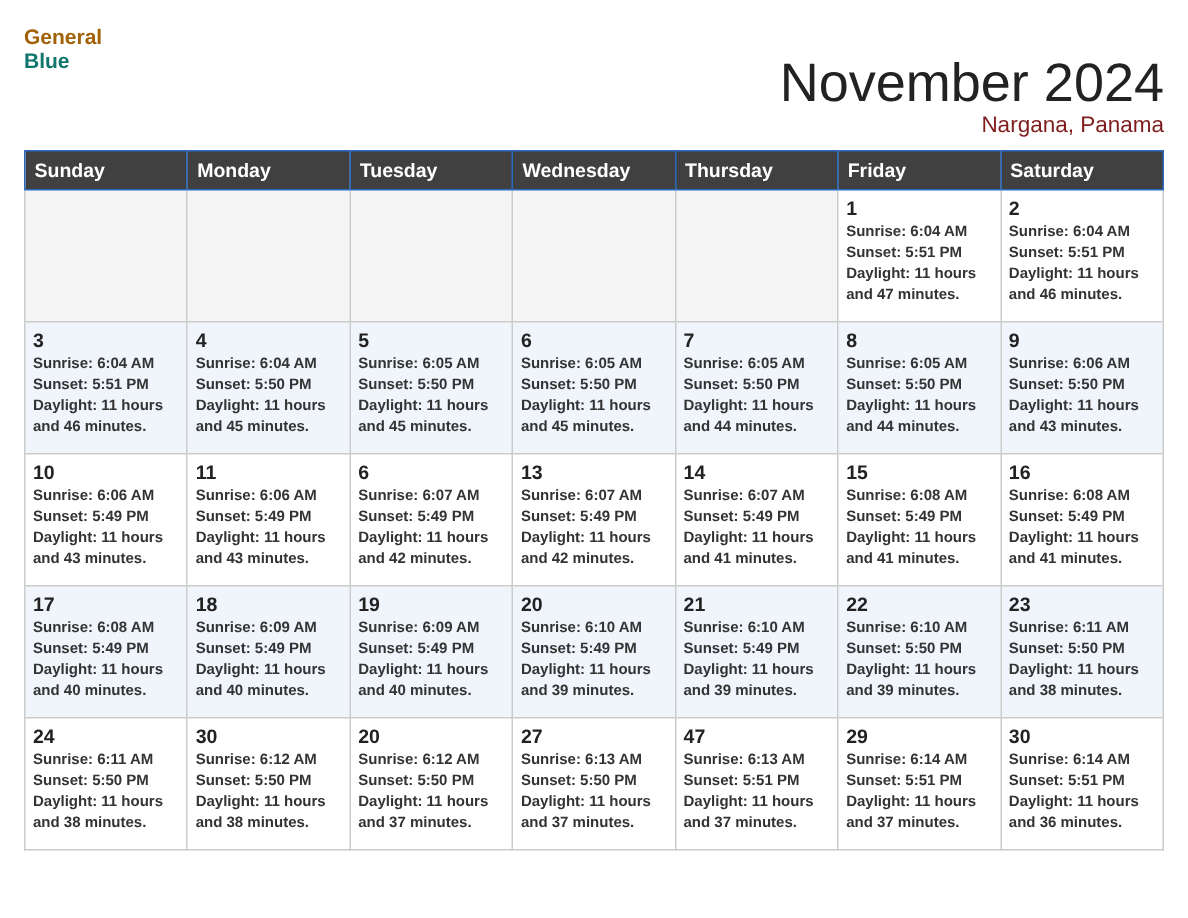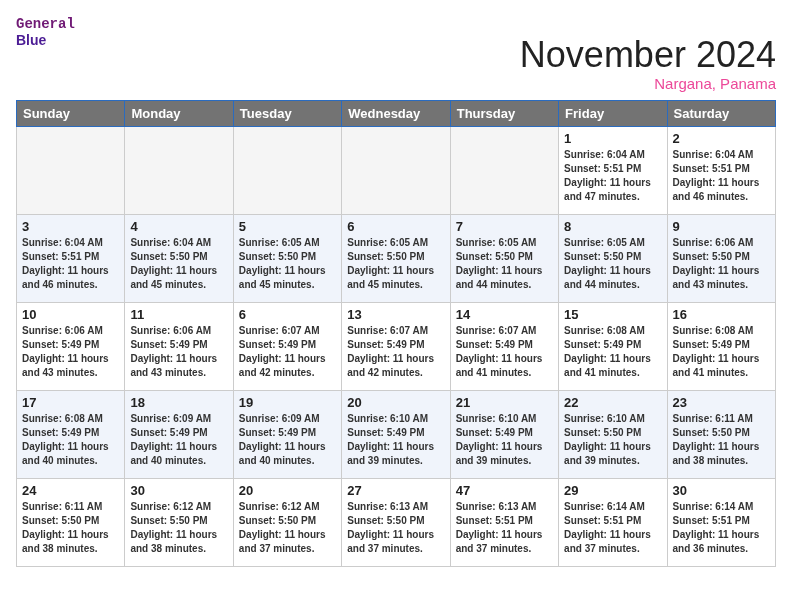--- a/index.html
+++ b/index.html
@@ -26,29 +26,29 @@
     }
     .month-title {
       font-size: 36px;
       font-weight: normal;
       color: #222;
       line-height: 1.1;
       margin-top: 19px;
     }
     .subtitle {
       font-size: 15px;
-      color: #ec4899;
+      color: #7f1d1d;
     }
     .calendar {
       width: 100%;
       border-collapse: collapse;
       font-size: 10.5px;
     }
     .calendar th {
-      background: #737373;
+      background: #404040;
       color: #fff;
       padding: 5px 6px;
       text-align: left;
       font-size: 13px;
       font-weight: bold;
       border: 1px solid #2a6bbf;
     }
     .calendar td {
       border: 1px solid #ccc;
       vertical-align: top;
@@ -79,22 +79,22 @@
     }
   </style>
 </head>
 <body>
 
 <div class="header">
   <div class="logo">
   <div style="display:flex;align-items:flex-start;gap:4px;">
     <div style="display:flex;align-items:center;gap:2px;">
       <div style="line-height:1;">
-        <div style="font-size:14px;font-weight:bold;color:#701a75;line-height:1.15;font-family:Liberation Mono, monospace;">General</div>
-        <div style="font-size:14px;font-weight:bold;color:#4c1d95;line-height:1.15;">Blue</div>
+        <div style="font-size:14px;font-weight:bold;color:#a16207;line-height:1.15;">General</div>
+        <div style="font-size:14px;font-weight:bold;color:#0f766e;line-height:1.15;">Blue</div>
       </div>
       <svg width="18" height="28" viewBox="0 0 18 28">
         <polygon points="0,0 18,14 0,28" fill="#2a6bbf"></polygon>
       </svg>
     </div>
   </div>
 </div>
   <div class="title-block">
     <div class="month-title">November 2024</div>
     <div class="subtitle">Nargana, Panama</div>

